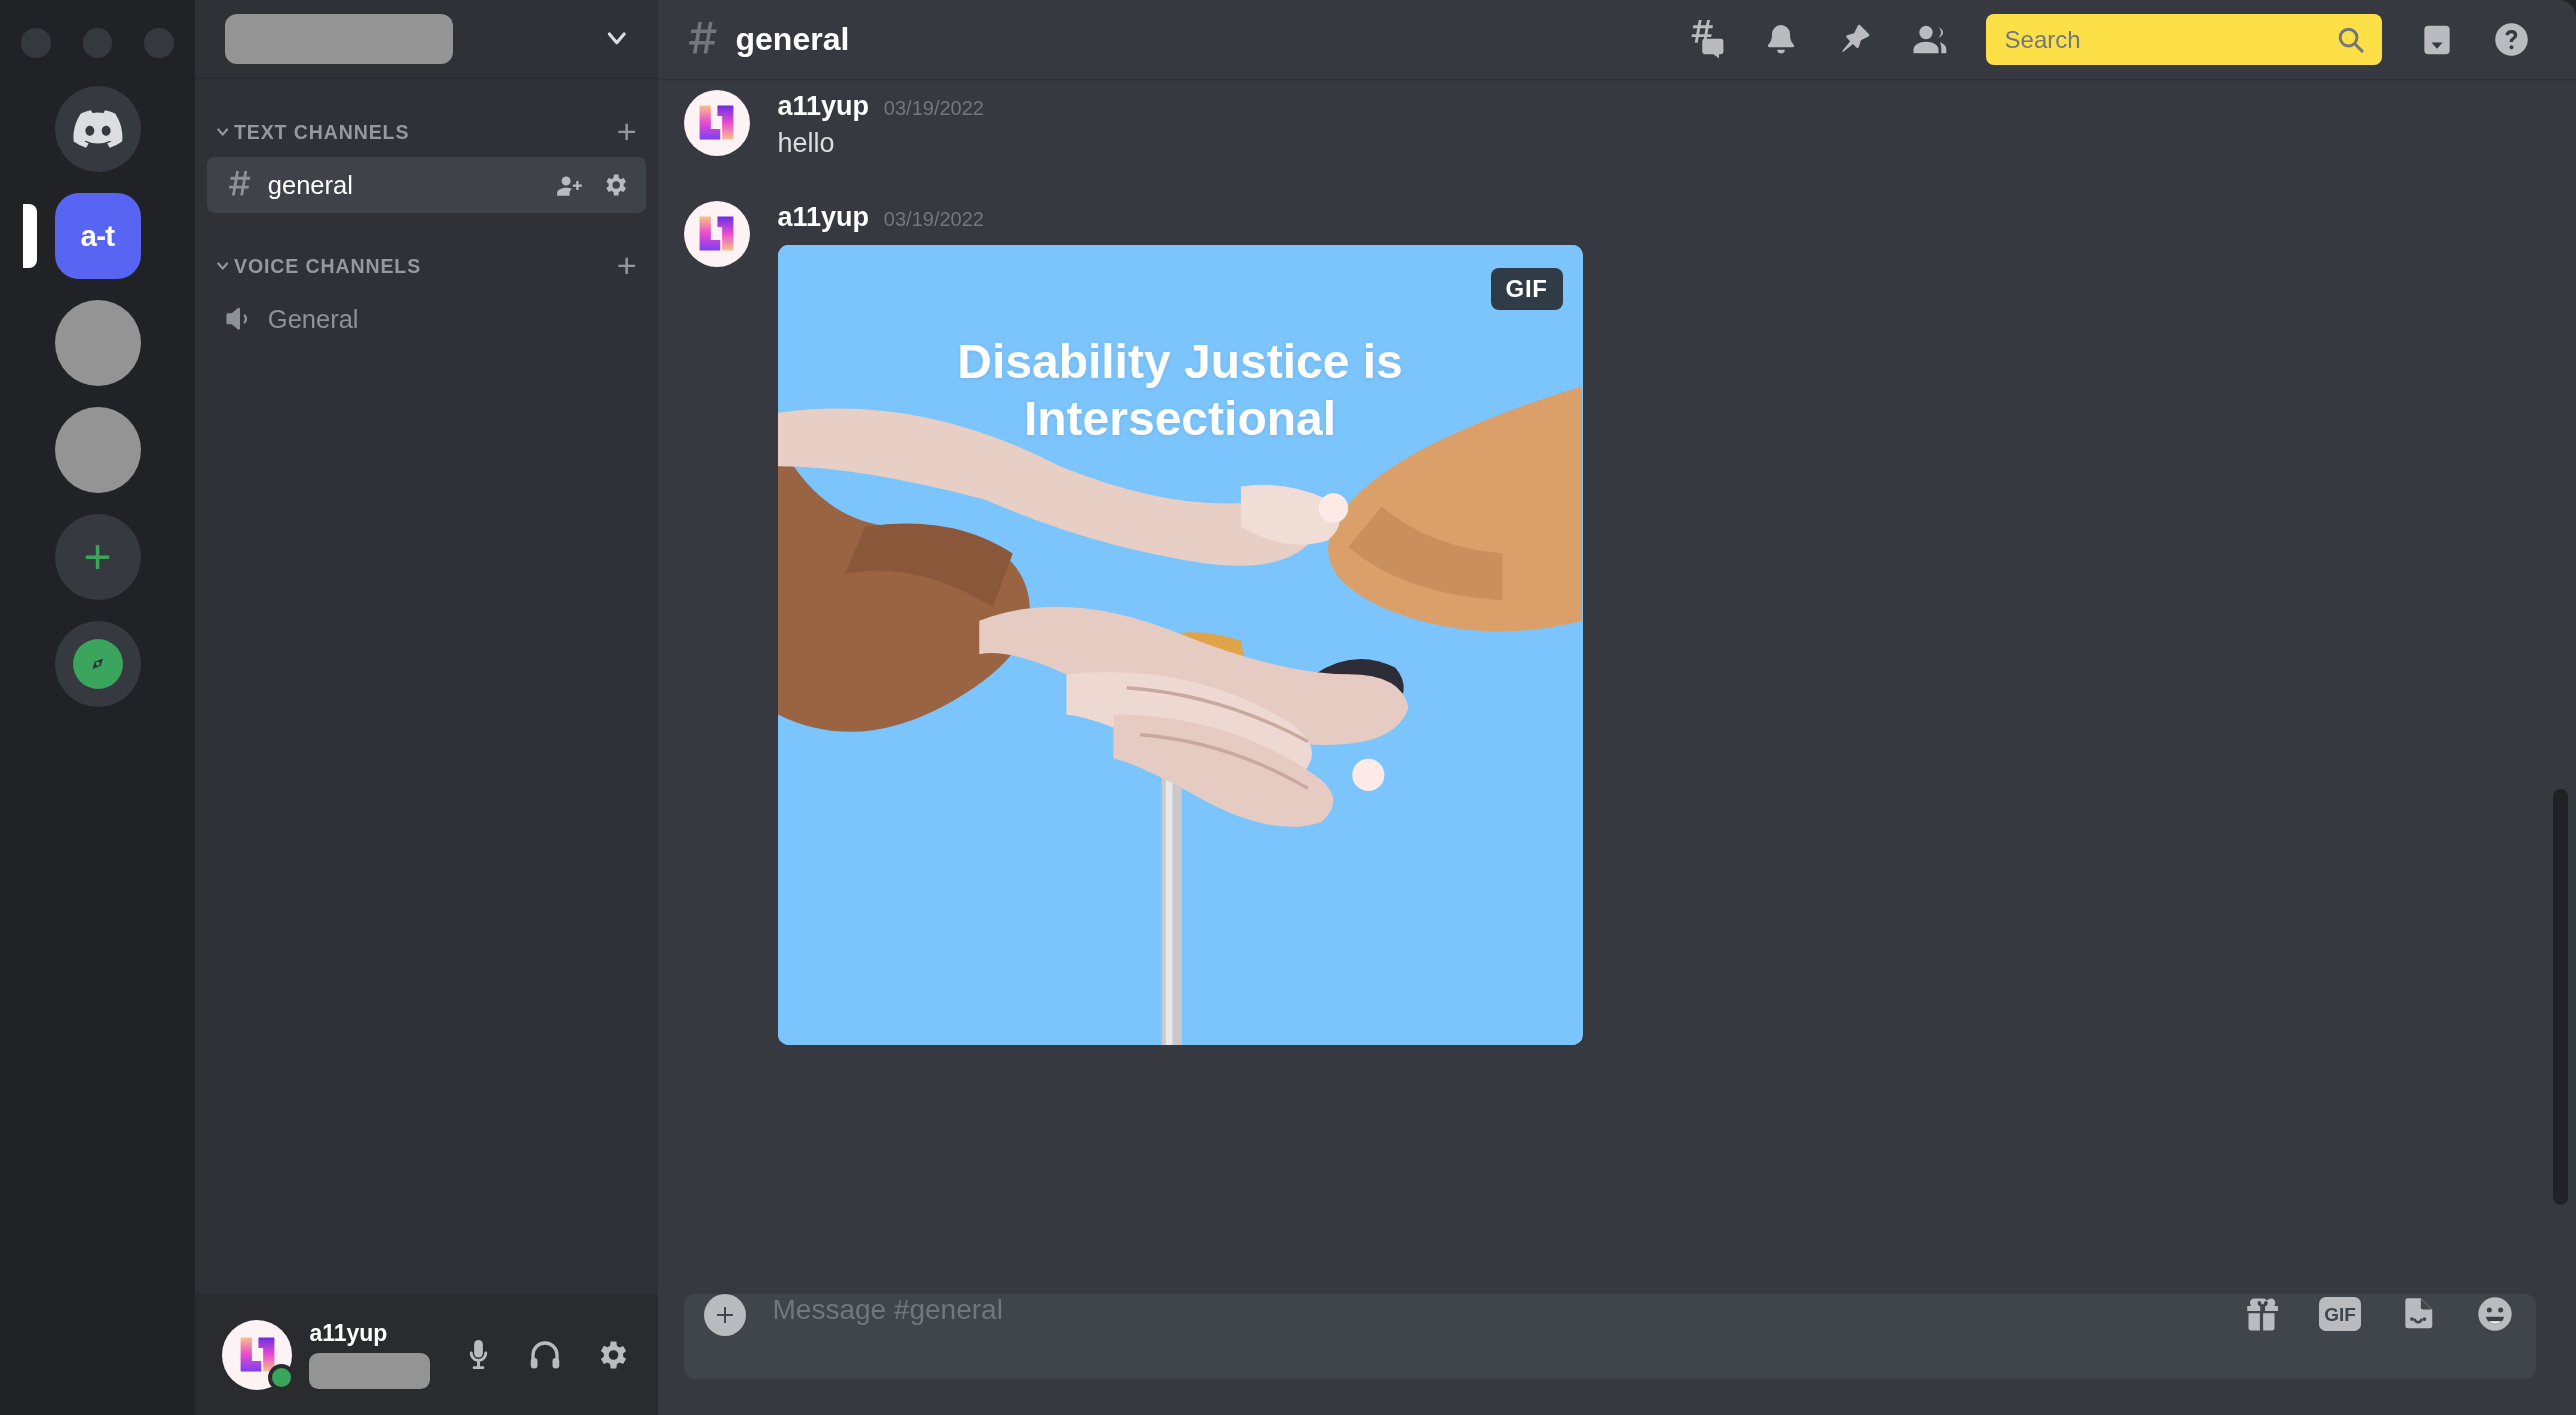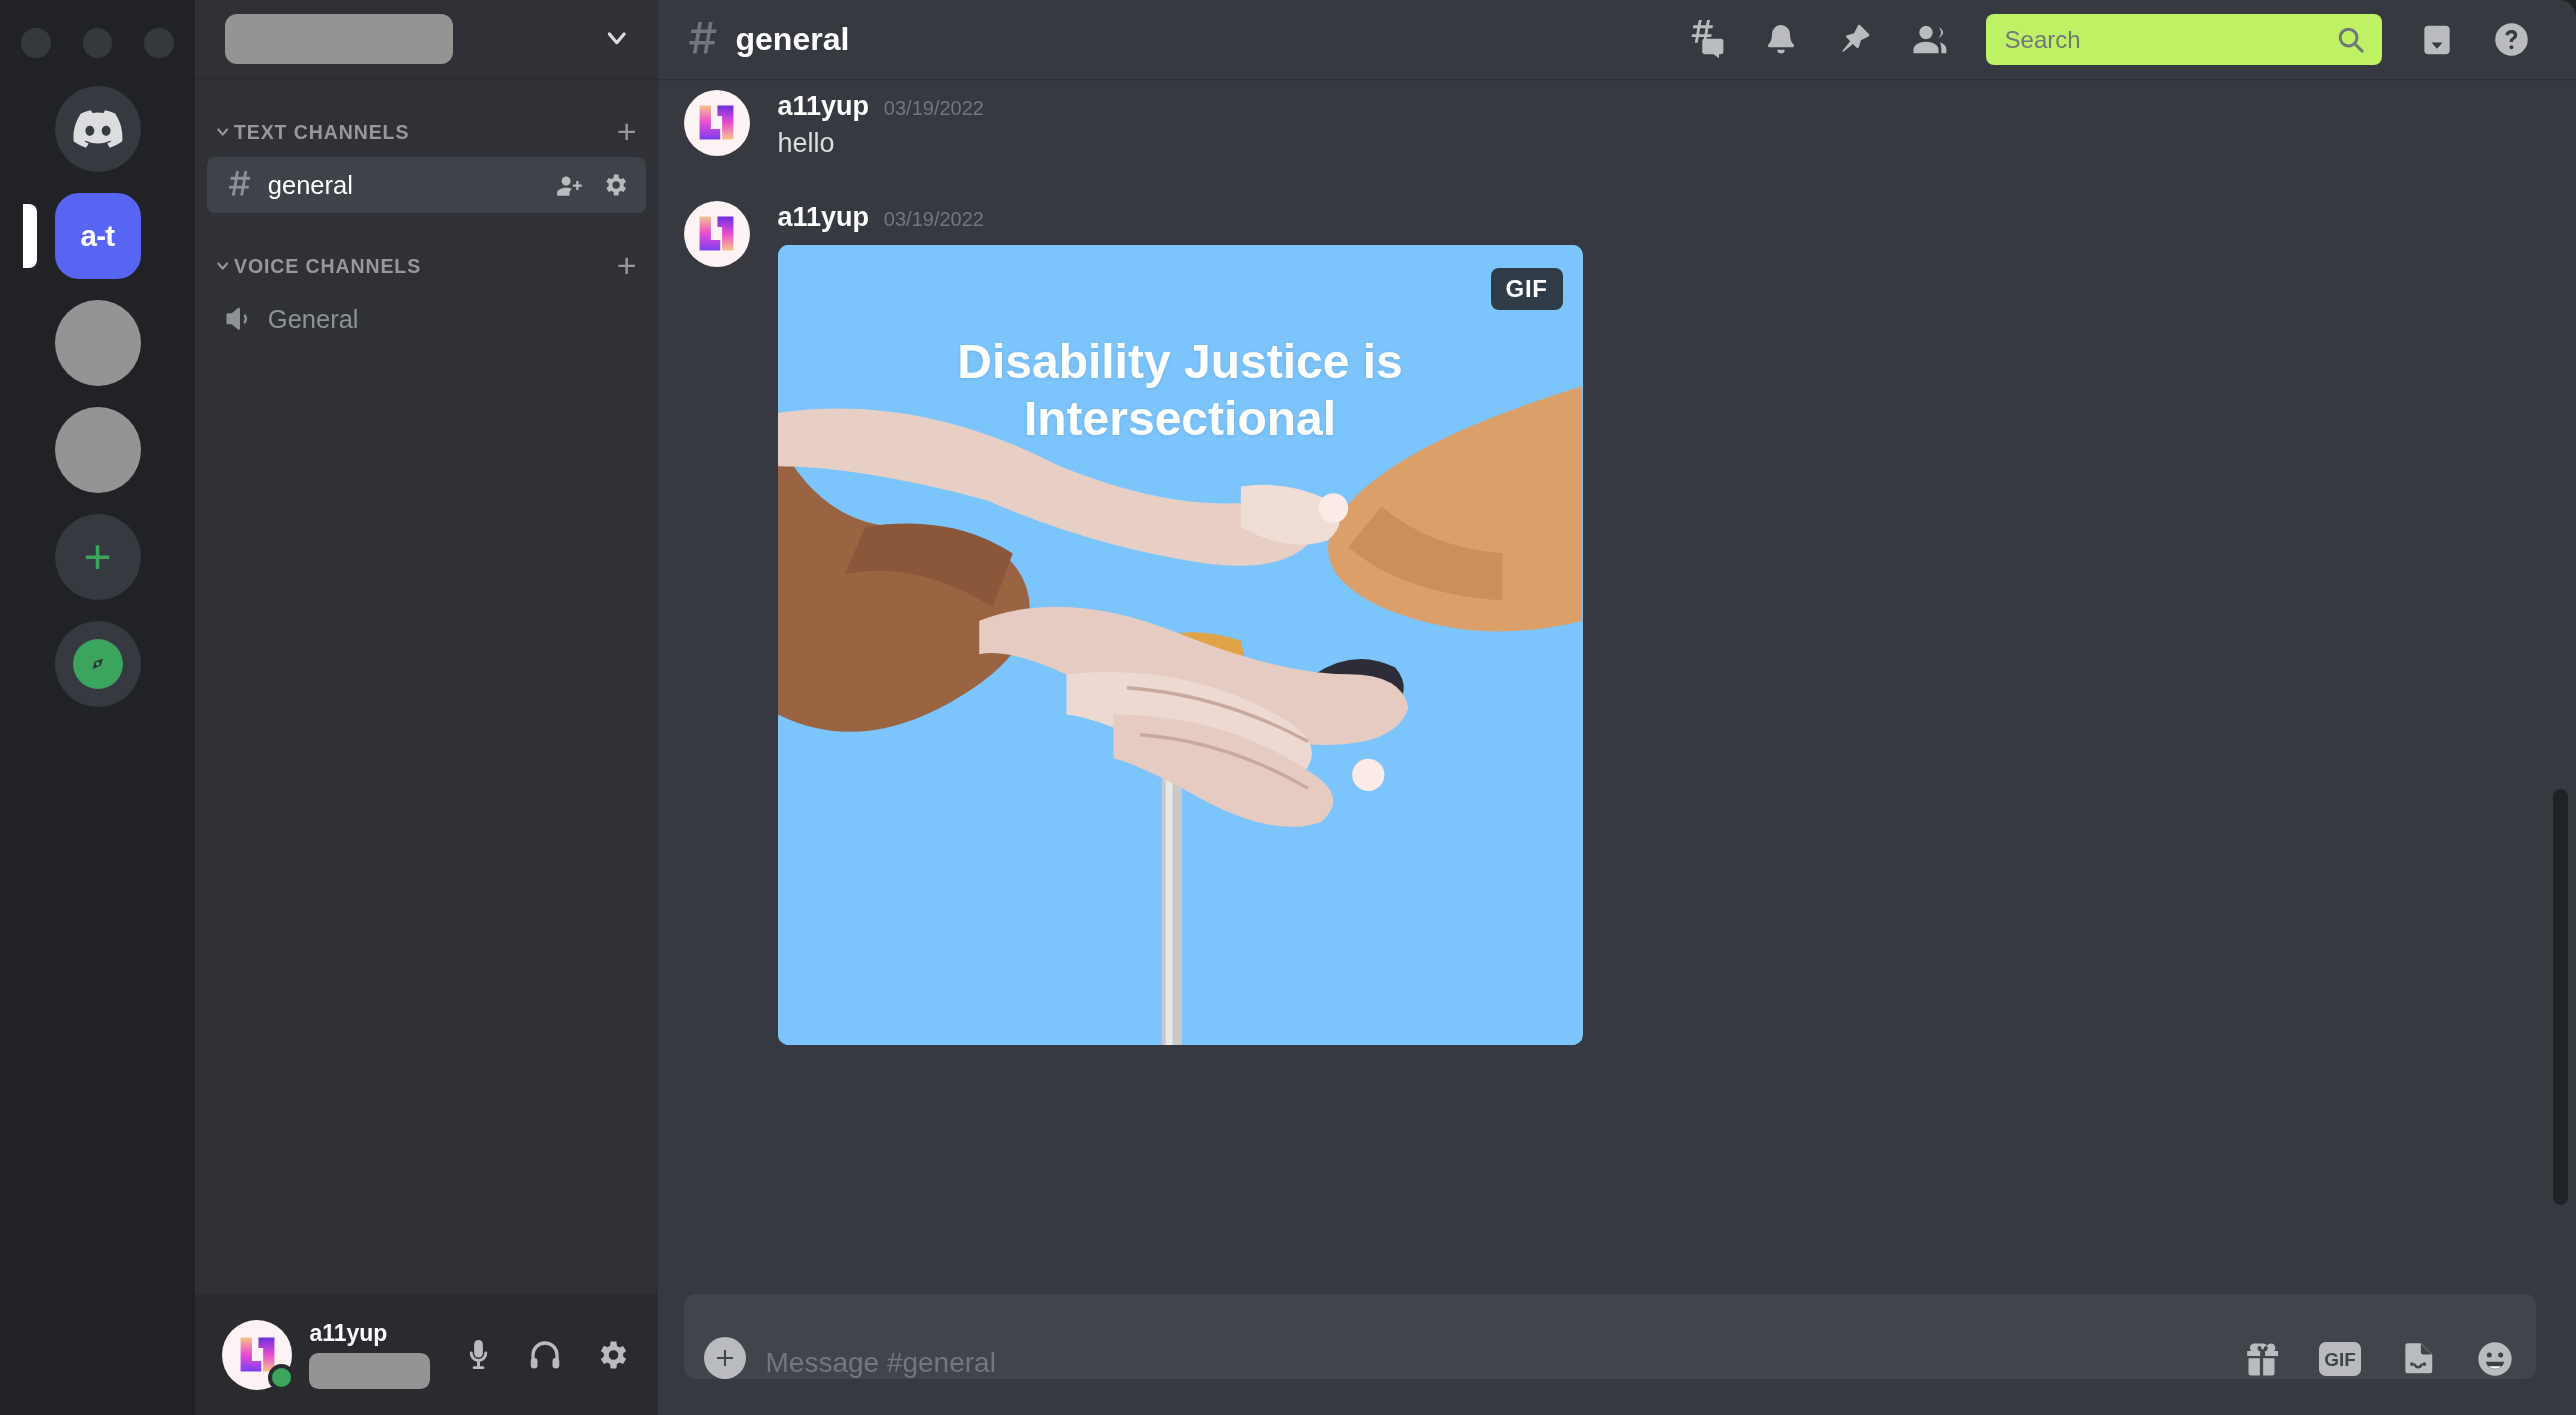--- a/index.html
+++ b/index.html
@@ -101,21 +101,21 @@
   .chat-header {
     height:79px; flex:0 0 79px; display:flex; align-items:center;
     padding:0 27px 0 25.5px; gap:0; box-shadow:0 1.3px 0 rgba(0,0,0,.18);
   }
   .ch-hash { color:#72767d; margin-right:16px; display:flex; }
   .ch-title { color:#ffffff; font-size:32px; font-weight:700; }
   .header-tools { margin-left:auto; display:flex; align-items:center; gap:0; }
   .tool { width:75px; height:75px; display:flex; align-items:center; justify-content:center;
           color:#b9bbbe; cursor:pointer; }
   .search-box {
-    width:396px; height:51px; background:#bef264; border-radius:8px;
+    width:396px; height:51px; background:#fde047; border-radius:8px;
     display:flex; align-items:center; padding:0 16px 0 19px; margin:0 17.4px;
   }
   .search-ph { flex:1; color:#72767d; font-size:24px; }
   .search-mag { color:#72767d; display:flex; }
 
   .messages {
     flex:1 1 auto; position:relative; overflow:hidden; padding:0 40px 0 0;
   }
   .msg { display:flex; padding:0 0 0 25.5px; margin-top:10.7px; }
   .msg-avatar { width:66px; height:66px; flex:0 0 66px; border-radius:50%; background:#fdf2f4;
@@ -137,21 +137,21 @@
     position:absolute; top:44px; left:0; right:0; text-align:center; z-index:3;
     color:#ffffff; font-size:48px; line-height:1.18; font-weight:600; padding:0 47px;
     text-shadow:0 1.3px 4px rgba(0,0,0,.08);
     margin-top:45px;
   }
   .gif-art { position:absolute; inset:0; z-index:2; }
 
   .composer-area { flex:0 0 auto; padding:0 40px 36px 25.5px; }
   .composer {
     background:#40444b; border-radius:10.7px; height:85px;
-    display:flex; align-items:flex-end; padding:0 21.5px 0 20px; gap:20px;
+    display:flex; align-items:flex-start; padding:0 21.5px 0 20px; gap:27px;
   }
   .plus-circle { width:42px; height:42px; border-radius:50%; background:#b9bbbe;
     display:flex; align-items:center; justify-content:center; flex:0 0 42px; }
   .composer-input { flex:1; color:#72767d; font-size:28px; }
   .composer-tools { display:flex; align-items:center; gap:38px; color:#b9bbbe; }
   .composer-tools span { display:flex; }
 
   .scrollbar-track { position:absolute; right:5.4px; top:79px; width:16px; bottom:0; }
   .scrollbar-thumb { position:absolute; right:2.7px; top:631px; width:14.8px; height:416px;
                      background:#202225; border-radius:8px; }

